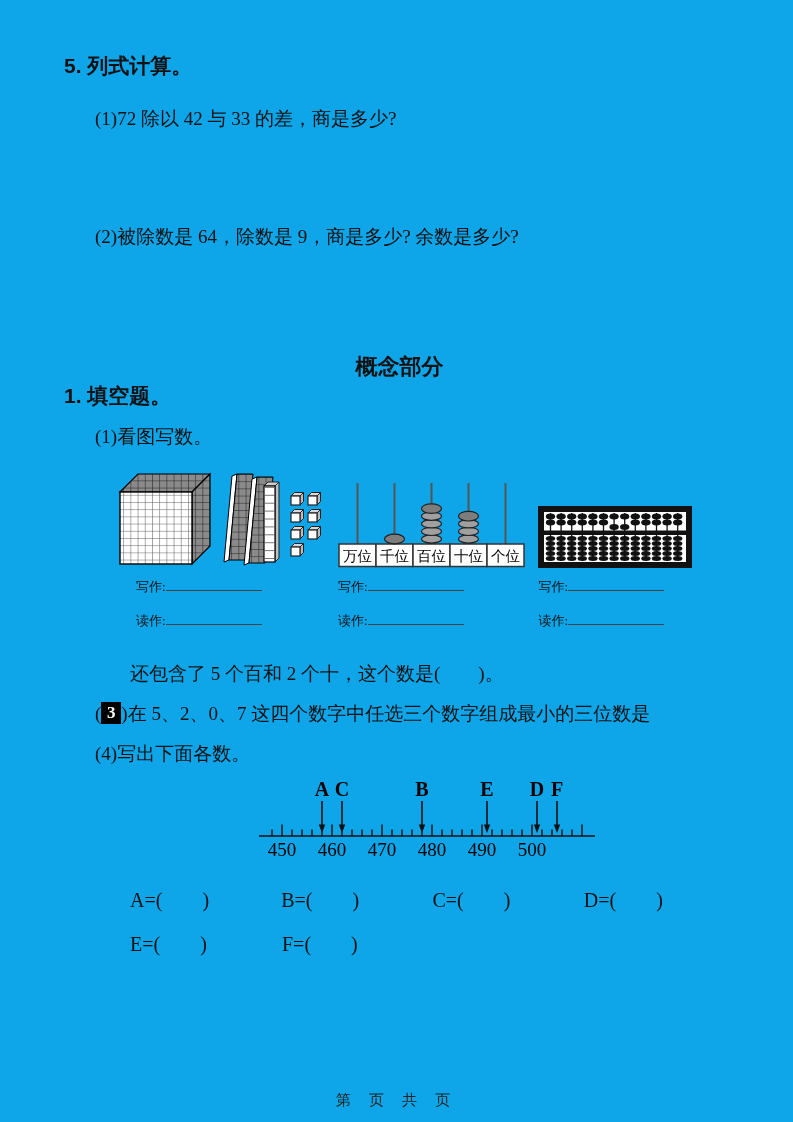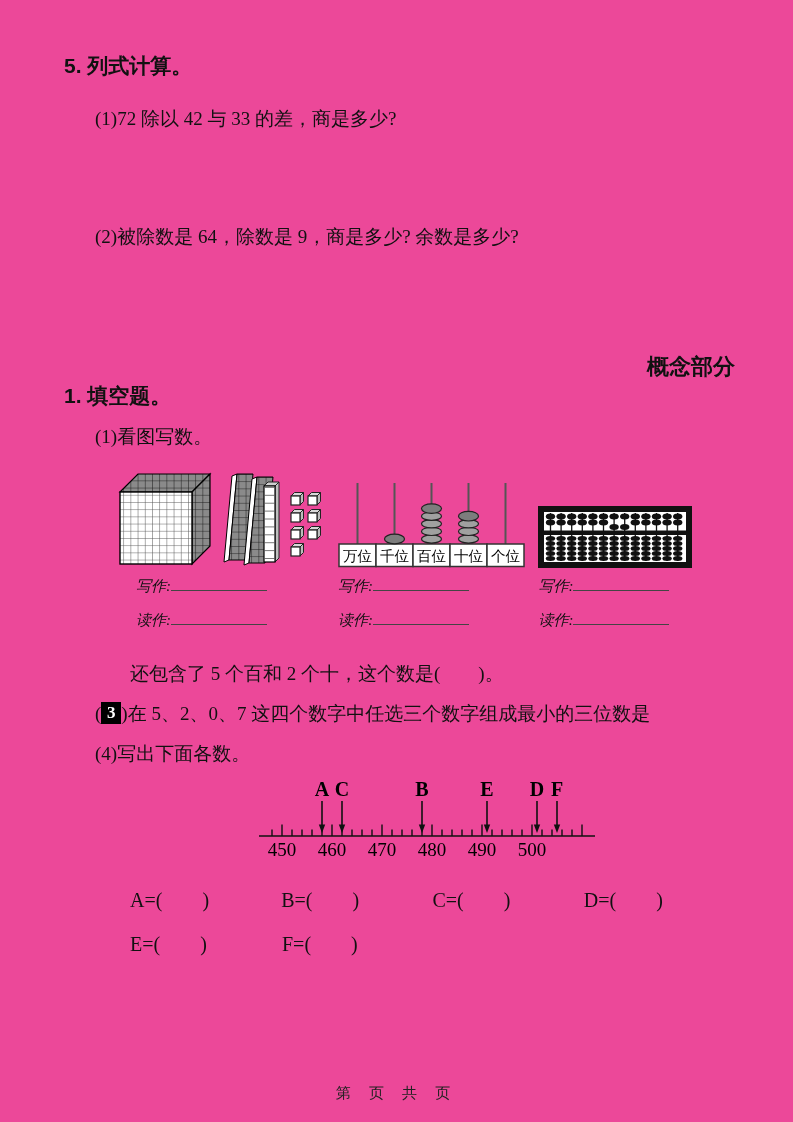--- a/index.html
+++ b/index.html
@@ -1,19 +1,19 @@
 <!DOCTYPE html>
 <html><head>
 <meta charset="utf-8">
 <style>
   html,body{margin:0;padding:0;background:#ffffff;}
   .page{
     position:relative;
     width:793px;height:1122px;
-    background:#ec4899;
+    background:#0ea5e9;
     color:#111;
     font-family:"Liberation Serif","DejaVu Serif",serif;
     overflow:hidden;
   }
   .content{padding:52px 58px 0 64px;}
   .h-bold{
     font-family:"Liberation Sans","DejaVu Sans",sans-serif;
     font-weight:bold;font-size:21px;
   }
   .center-head{
@@ -24,54 +24,54 @@
   .q-item{font-size:19px;padding-left:31px;}
   .indent2{padding-left:66px;}
   .fill-line{font-size:19px;line-height:40px;}
   .spacer-q5{height:92px;}
   .figs{display:flex;padding-left:52px;margin-top:16px;align-items:flex-end;}
   .fig-col{display:flex;flex-direction:column;}
   .fig-col1{width:226px;}
   .fig-col2{width:204px;}
   .fig-col3{width:200px;}
   .fig-wrap{display:flex;align-items:flex-end;height:102px;}
-  .wr-line{font-size:15px;margin-top:7px;white-space:nowrap;font-style:italic;}
+  .wr-line{font-size:13px;margin-top:7px;white-space:nowrap;}
   .wr-line.second{margin-top:13px;}
   .blank{
     display:inline-block;width:96px;height:15px;
     border-bottom:1.6px solid #444;vertical-align:baseline;
   }
   .col1-lines{padding-left:20px;}
   .boxed-num{
     display:inline-block;background:#000;color:#fff;
     width:20px;height:22px;line-height:22px;text-align:center;
     font-weight:bold;font-size:17px;vertical-align:2px;
   }
   .numberline-wrap{padding-left:192px;margin-top:6px;}
   .ans-row{display:flex;padding-left:66px;font-size:20px;line-height:44px;}
   .ans-item{width:152px;white-space:nowrap;}
   .footer{
-    position:absolute;left:0;bottom:19px;width:100%;
+    position:absolute;left:0;bottom:12px;width:100%;
     text-align:center;font-size:15px;letter-spacing:7px;
     font-family:"Liberation Sans","DejaVu Sans",sans-serif;color:#222;
   }
   svg text{font-family:"Liberation Serif","DejaVu Serif",serif;}
 </style>
 </head>
 <body>
 
 <div class="page">
   <div class="content">
 
     <div class="h-bold">5. 列式计算。</div>
     <div class="q-item" style="margin-top:26px;">(1)72 除以 42 与 33 的差，商是多少?</div>
     <div class="spacer-q5"></div>
     <div class="q-item">(2)被除数是 64，除数是 9，商是多少? 余数是多少?</div>
 
-    <div class="center-head" style="margin-top:102px;text-align:right;">概念部分</div>
+    <div class="center-head" style="margin-top:102px;">概念部分</div>
 
     <div class="h-bold" style="">1. 填空题。</div>
     <div class="q-item" style="margin-top:14px;">(1)看图写数。</div>
 
     <div class="figs">
 
       <div class="fig-col fig-col1">
         <div class="fig-wrap">
           <svg width="215" height="102" viewBox="0 0 215 102">
             <defs>

